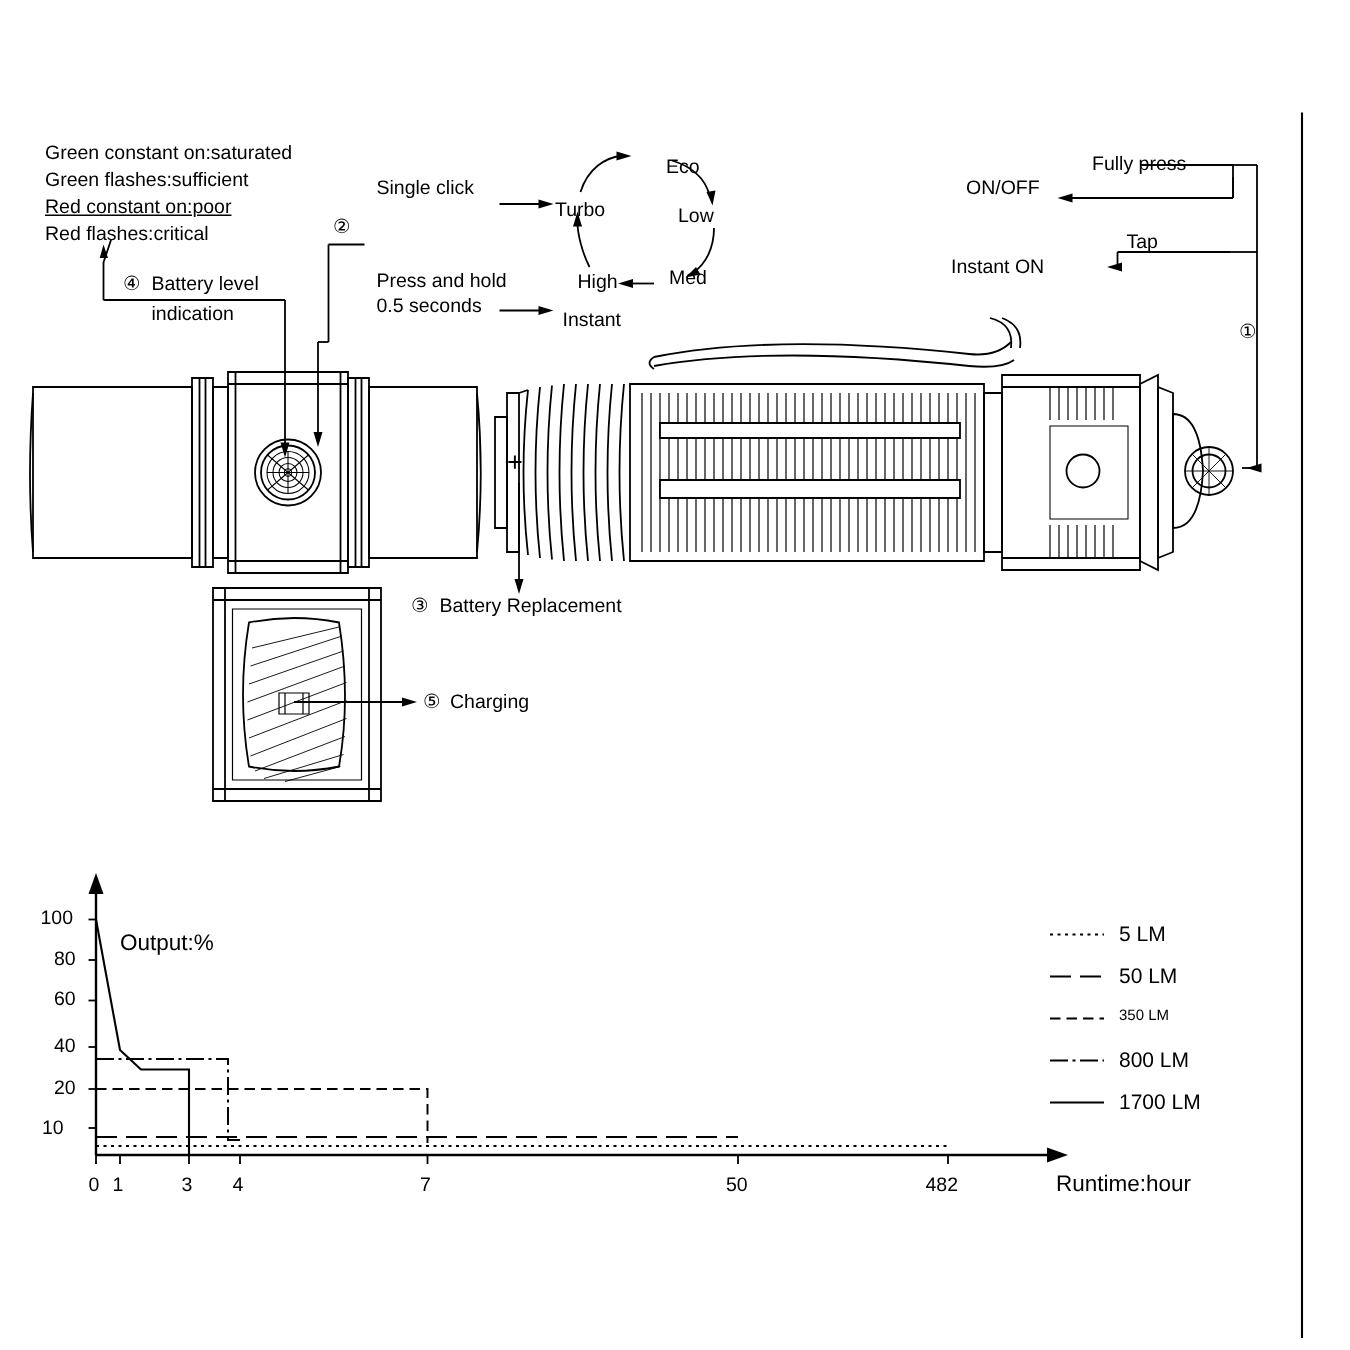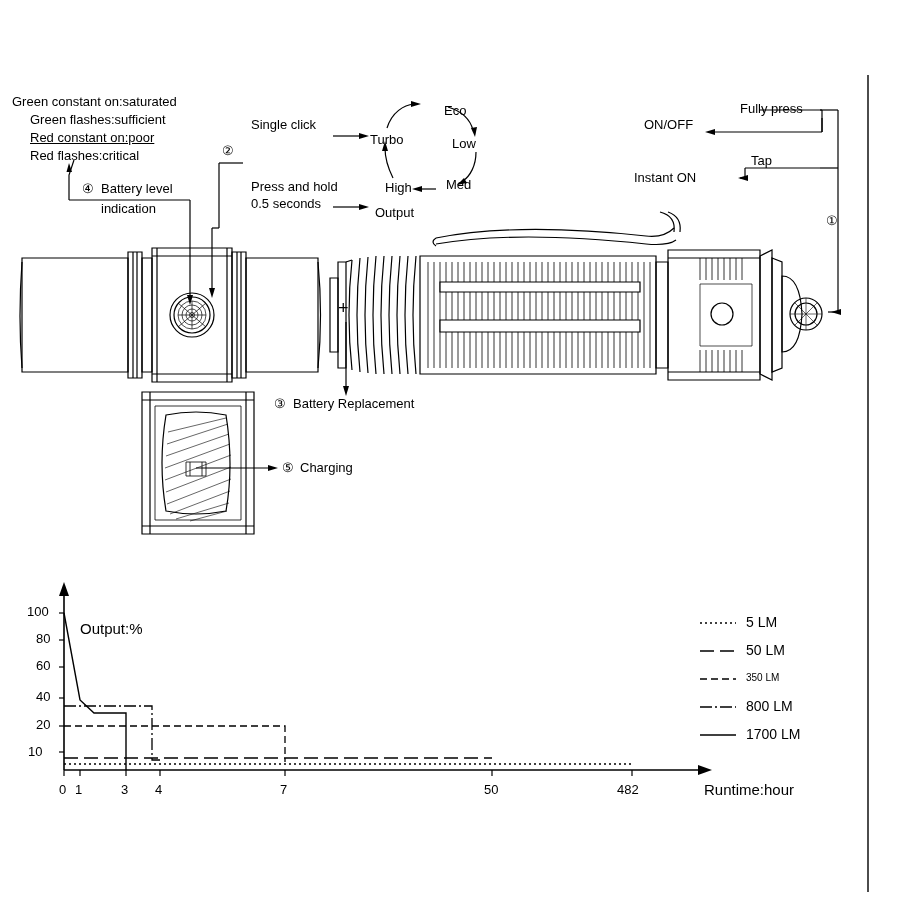--- a/index.html
+++ b/index.html
@@ -272,42 +272,42 @@
       <path d="M64 764 L632 764" stroke-width="1.3" stroke-dasharray="2,3"></path>
 
       <path d="M700 623 L736 623" stroke-width="1.3" stroke-dasharray="2,3"></path>
       <path d="M700 651 L736 651" stroke-width="1.3" stroke-dasharray="14,6"></path>
       <path d="M700 679 L736 679" stroke-width="1.3" stroke-dasharray="7,4"></path>
       <path d="M700 707 L736 707" stroke-width="1.3" stroke-dasharray="12,3,2,3"></path>
       <path d="M700 735 L736 735" stroke-width="1.4"></path>
     </g>
   </svg>
 
-  <div class="abs txt" style="left:12px;top:94px;text-align:center;">Green constant on:saturated</div>
+  <div class="abs txt" style="left:30px;top:94px;text-align:center;">Green constant on:saturated</div>
   <div class="abs txt" style="left:30px;top:112px;">Green flashes:sufficient</div>
   <div class="abs txt" style="left:30px;top:130px;text-decoration:underline;">Red constant on:poor</div>
   <div class="abs txt" style="left:30px;top:148px;">Red flashes:critical</div>
 
   <div class="abs txt" style="left:82px;top:181px;">④</div>
   <div class="abs txt" style="left:101px;top:181px;">Battery level</div>
   <div class="abs txt" style="left:101px;top:201px;">indication</div>
 
   <div class="abs txt" style="left:251px;top:117px;">Single click</div>
   <div class="abs txt" style="left:222px;top:143px;">②</div>
   <div class="abs txt" style="left:251px;top:179px;">Press and hold</div>
   <div class="abs txt" style="left:251px;top:196px;">0.5 seconds</div>
-  <div class="abs txt" style="left:375px;top:205px;">Output</div>
+  <div class="abs txt" style="left:375px;top:205px;">Instant</div>
 
   <div class="abs txt" style="left:370px;top:132px;">Turbo</div>
   <div class="abs txt" style="left:420px;top:103px;margin-left:24px;">Eco</div>
   <div class="abs txt" style="left:452px;top:136px;">Low</div>
   <div class="abs txt" style="left:446px;top:177px;">Med</div>
   <div class="abs txt" style="left:385px;top:180px;">High</div>
 
-  <div class="abs txt" style="left:728px;top:101px;margin-left:12px;">Fully press</div>
+  <div class="abs txt" style="left:728px;top:101px;">Fully press</div>
   <div class="abs txt" style="left:644px;top:117px;">ON/OFF</div>
   <div class="abs txt" style="left:751px;top:153px;">Tap</div>
   <div class="abs txt" style="left:634px;top:170px;">Instant ON</div>
   <div class="abs txt" style="left:826px;top:213px;">①</div>
 
   <div class="abs txt" style="left:338px;top:300px;font-size:18px;">+</div>
   <div class="abs txt" style="left:274px;top:396px;">③</div>
   <div class="abs txt" style="left:293px;top:396px;">Battery Replacement</div>
 
   <div class="abs txt" style="left:282px;top:460px;">⑤</div>

